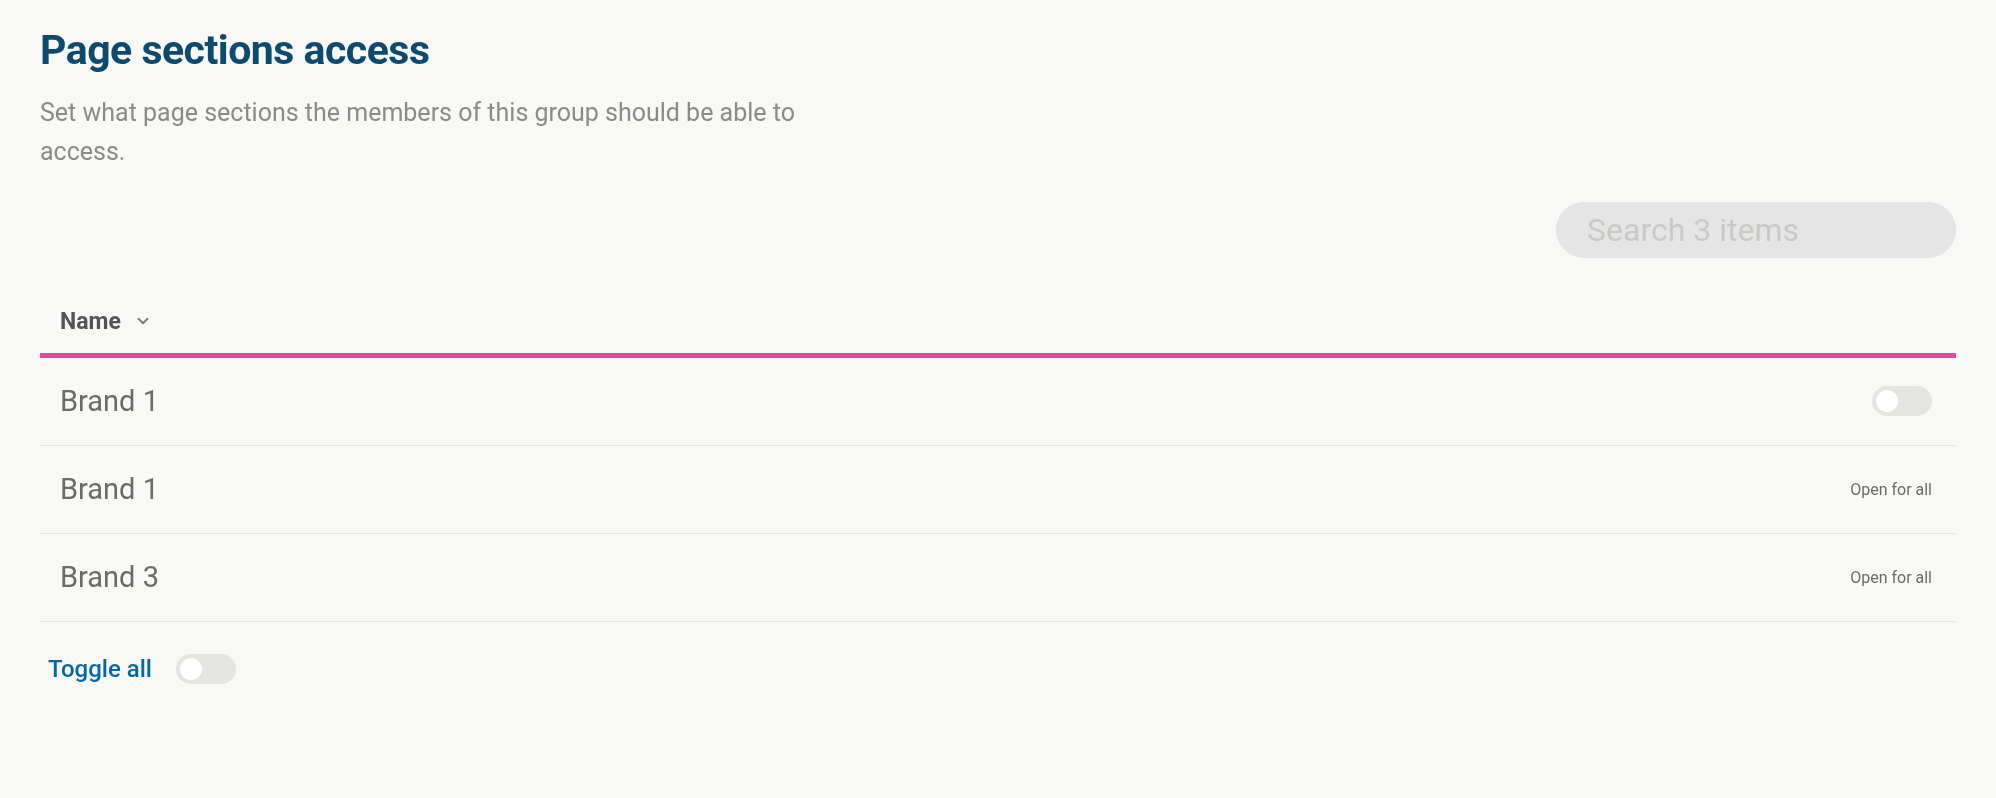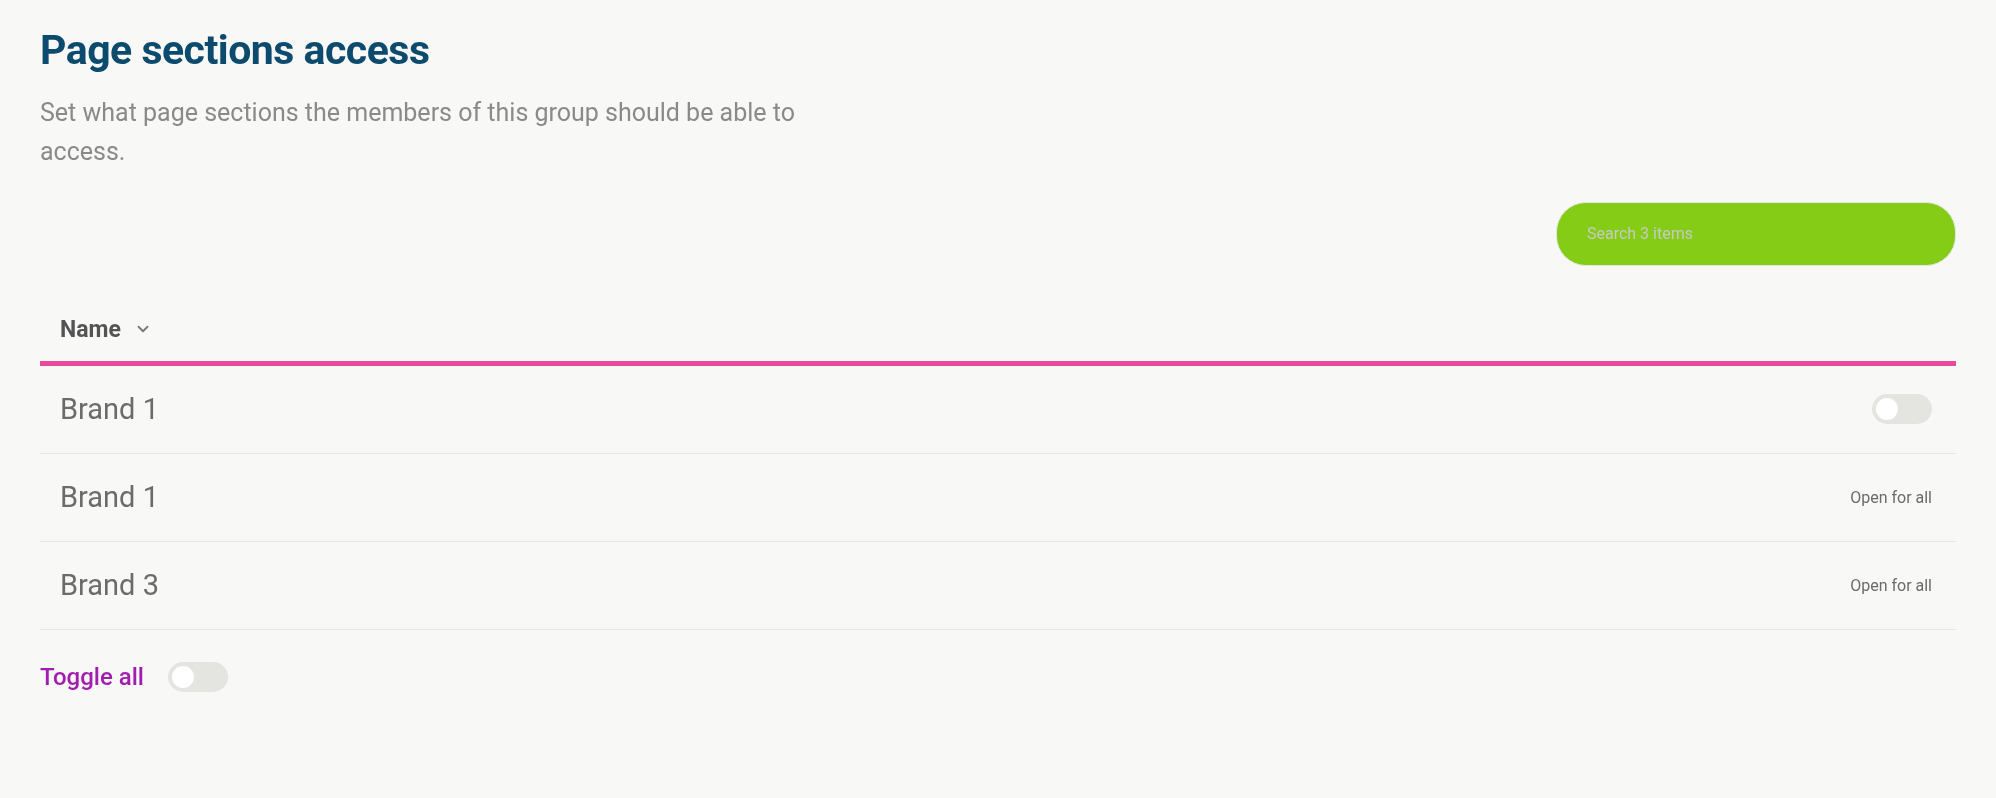--- a/index.html
+++ b/index.html
@@ -37,26 +37,26 @@
     }
     
     .search-row {
       display: flex;
       justify-content: flex-end;
       margin-bottom: 40px;
     }
     
     .search-input {
       width: 400px;
-      height: 64px;
+      height: 56px;
       border: 1px solid #e5e5e3;
       border-radius: 30px;
-      background: #84cc16;
+      background: #e5e5e5;
       padding: 0 30px;
-      font-size: 16px;
+      font-size: 32px;
       font-family: inherit;
       color: #5a5a5a;
       outline: none;
     }
     
     .search-input::placeholder {
       color: #c9c9c6;
     }
     
     .table-header {
@@ -167,22 +167,23 @@
     }
     
     .toggle-all-area {
       display: flex;
       align-items: center;
       gap: 24px;
     }
     
     .toggle-all-label {
       font-size: 24px;
-      color: #a21caf;
+      color: #0369a1;
       font-weight: 500;
+      margin-left: 8px;
     }
   </style>
 </head>
 <body>
 
 <div class="header-area">
   <h1 class="page-title">Page sections access</h1>
   <p class="page-description">Set what page sections the members of this group should be able to access.</p>
 </div>
 

